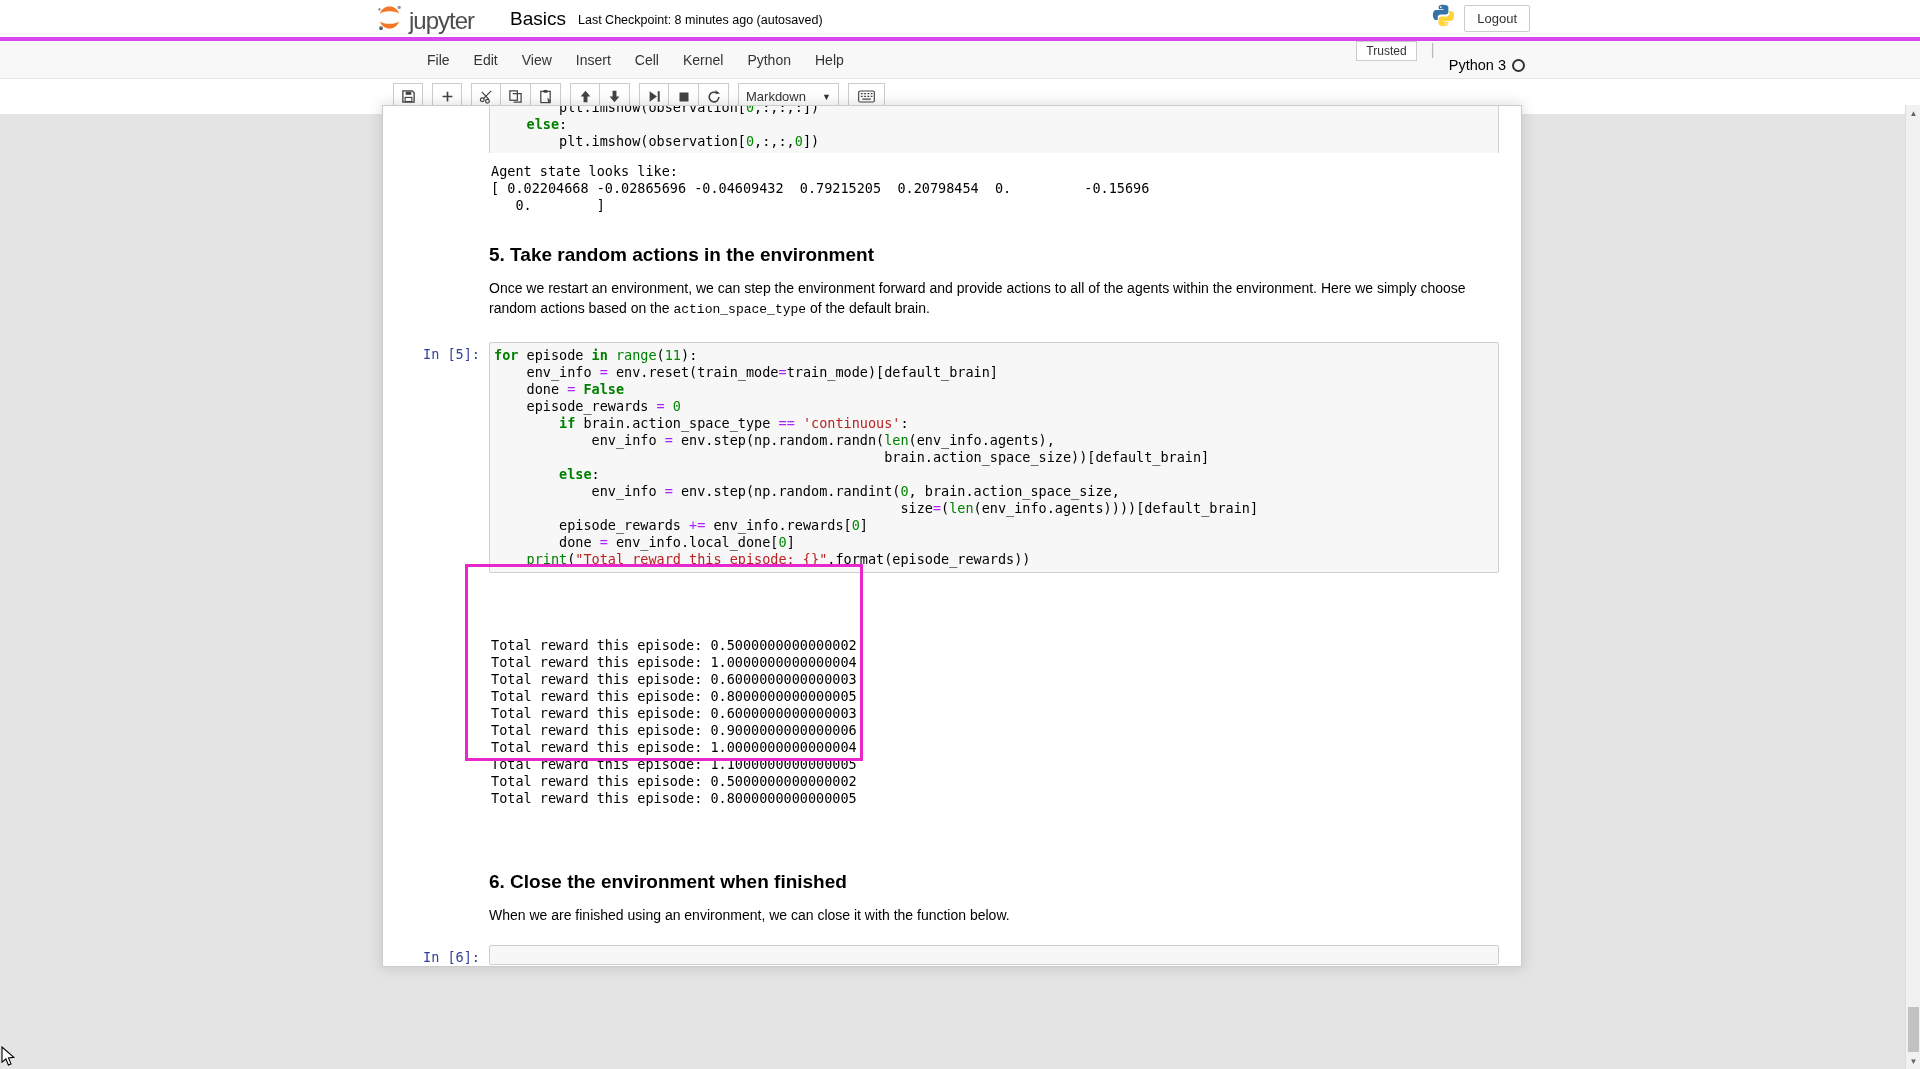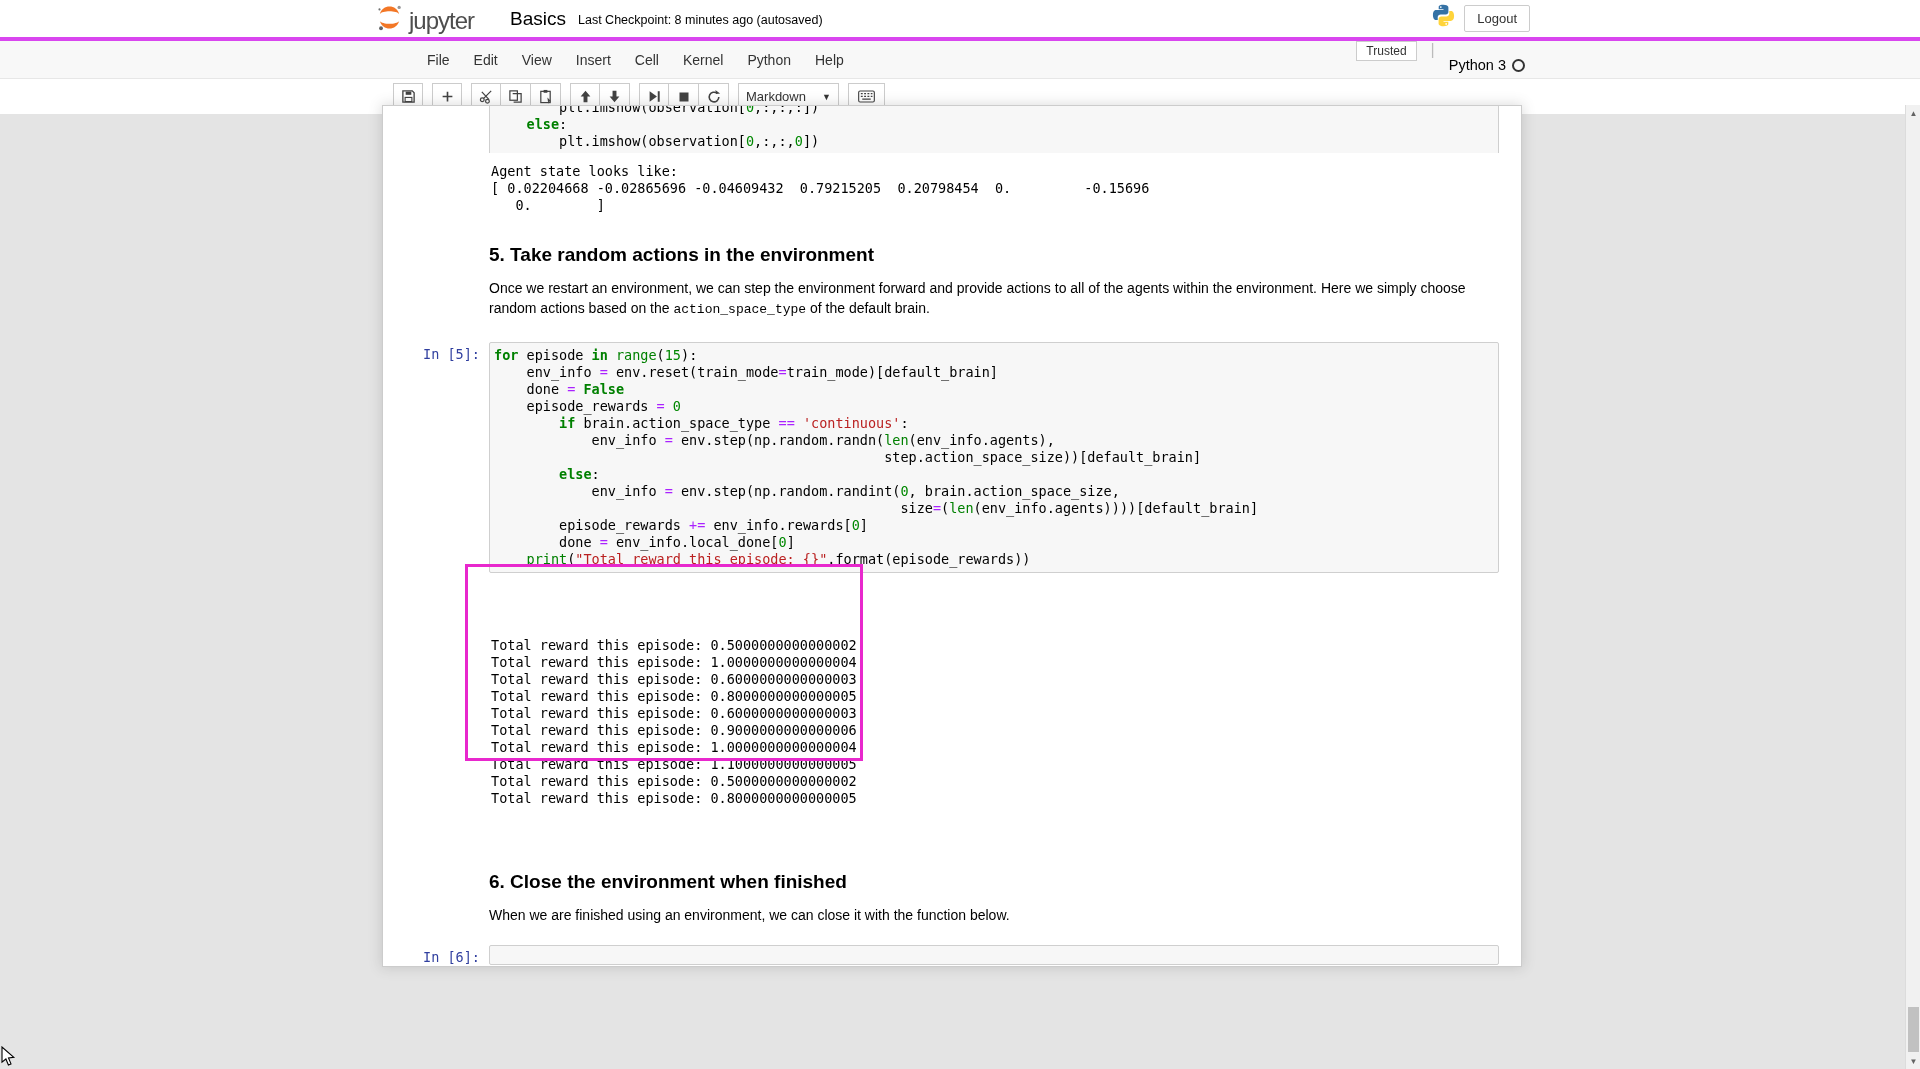--- a/index.html
+++ b/index.html
@@ -254,27 +254,27 @@
 
   <div class="md">
     <h3>5. Take random actions in the environment</h3>
     <p><span>Once we restart an environment, we can step the environment forward and provide actions to all of the agents within the environment. Here we simply choose random actions based on the </span><code>action_space_type</code><span> of the default brain.</span></p>
   </div>
 
   <div class="cell mt22">
     <div class="prompt">In [5]:</div>
     <div class="input-area">
       <div>
-          <div class="cm-line"><span class="tok-k">for</span><span class="tok-t"> episode </span><span class="tok-k">in</span><span class="tok-t"> </span><span class="tok-b">range</span><span class="tok-t">(</span><span class="tok-n">15</span><span class="tok-t">):</span></div>
+          <div class="cm-line"><span class="tok-k">for</span><span class="tok-t"> episode </span><span class="tok-k">in</span><span class="tok-t"> </span><span class="tok-b">range</span><span class="tok-t">(</span><span class="tok-n">11</span><span class="tok-t">):</span></div>
           <div class="cm-line"><span class="tok-t">    env_info </span><span class="tok-o">=</span><span class="tok-t"> env.reset(train_mode</span><span class="tok-o">=</span><span class="tok-t">train_mode)[default_brain]</span></div>
           <div class="cm-line"><span class="tok-t">    done </span><span class="tok-o">=</span><span class="tok-t"> </span><span class="tok-k">False</span></div>
           <div class="cm-line"><span class="tok-t">    episode_rewards </span><span class="tok-o">=</span><span class="tok-t"> </span><span class="tok-n">0</span></div>
           <div class="cm-line"><span class="tok-t">        </span><span class="tok-k">if</span><span class="tok-t"> brain.action_space_type </span><span class="tok-o">==</span><span class="tok-t"> </span><span class="tok-s">'continuous'</span><span class="tok-t">:</span></div>
           <div class="cm-line"><span class="tok-t">            env_info </span><span class="tok-o">=</span><span class="tok-t"> env.step(np.random.randn(</span><span class="tok-b">len</span><span class="tok-t">(env_info.agents),</span></div>
-          <div class="cm-line"><span class="tok-t">                                                step.action_space_size))[default_brain]</span></div>
+          <div class="cm-line"><span class="tok-t">                                                brain.action_space_size))[default_brain]</span></div>
           <div class="cm-line"><span class="tok-t">        </span><span class="tok-k">else</span><span class="tok-t">:</span></div>
           <div class="cm-line"><span class="tok-t">            env_info </span><span class="tok-o">=</span><span class="tok-t"> env.step(np.random.randint(</span><span class="tok-n">0</span><span class="tok-t">, brain.action_space_size,</span></div>
           <div class="cm-line"><span class="tok-t">                                                  size</span><span class="tok-o">=</span><span class="tok-t">(</span><span class="tok-b">len</span><span class="tok-t">(env_info.agents))))[default_brain]</span></div>
           <div class="cm-line"><span class="tok-t">        episode_rewards </span><span class="tok-o">+=</span><span class="tok-t"> env_info.rewards[</span><span class="tok-n">0</span><span class="tok-t">]</span></div>
           <div class="cm-line"><span class="tok-t">        done </span><span class="tok-o">=</span><span class="tok-t"> env_info.local_done[</span><span class="tok-n">0</span><span class="tok-t">]</span></div>
           <div class="cm-line"><span class="tok-t">    </span><span class="tok-b">print</span><span class="tok-t">(</span><span class="tok-s">"Total reward this episode: {}"</span><span class="tok-t">.format(episode_rewards))</span></div>
         </div>
     </div>
   </div>
   <div class="output-area mt13">

